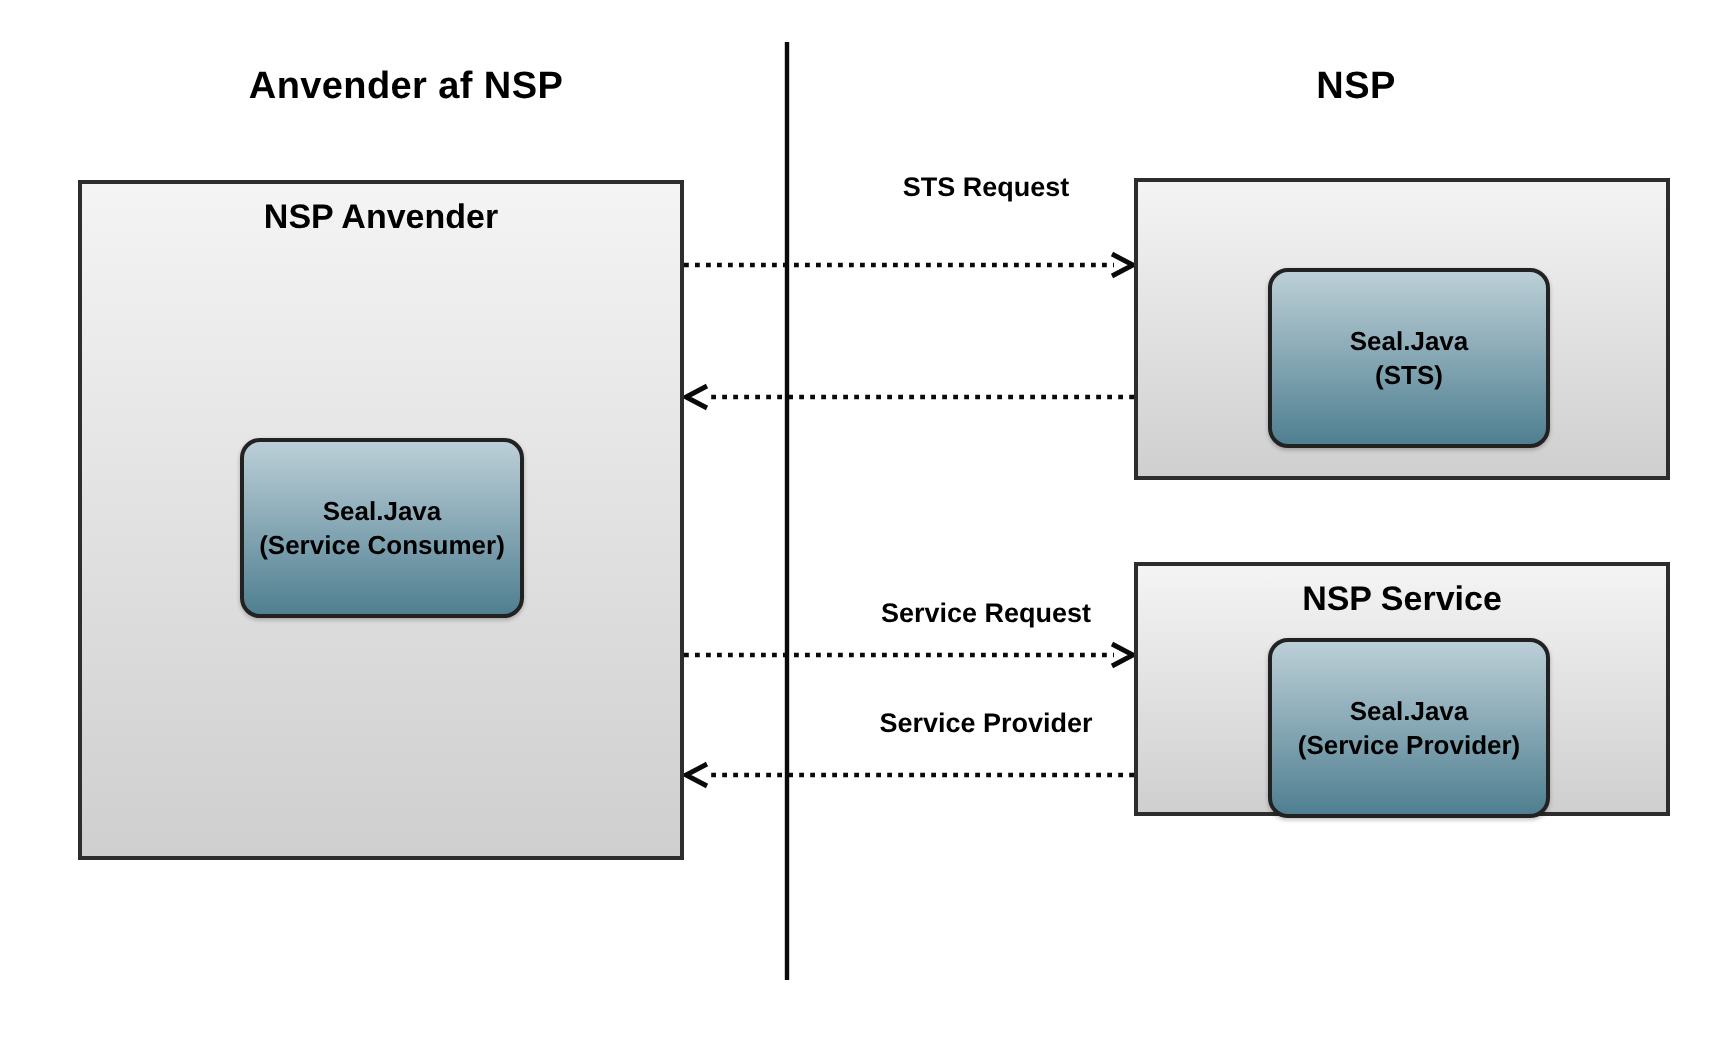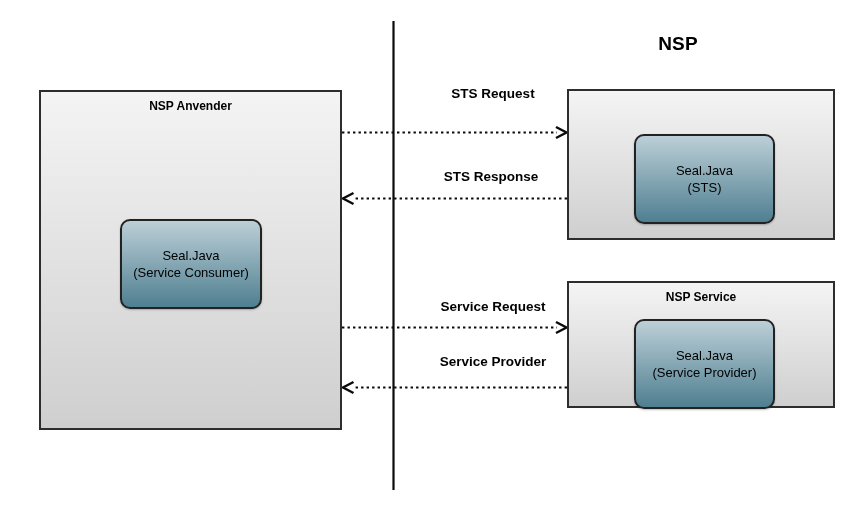--- a/index.html
+++ b/index.html
@@ -35,39 +35,39 @@
   #left-box    { left: 39px;  top: 90px;  width: 303px; height: 340px; }
   #sts-box     { left: 567px; top: 89px;  width: 268px; height: 151px; }
   #service-box { left: 567px; top: 281px; width: 268px; height: 127px; }
 
   .group-label {
     position: absolute;
     top: 7px;
     left: 0;
     width: 100%;
     text-align: center;
-    font-size: 12px;
+    font-size: 17px;
     font-weight: bold;
     white-space: nowrap;
   }
 
   .component-box {
     position: absolute;
     box-sizing: border-box;
     border: 2px solid #222;
     border-radius: 10px;
     background: linear-gradient(to bottom,
       var(--component-gradient-top, #bccfd7),
       var(--component-gradient-bottom, #4f7f91));
     display: flex;
     flex-direction: column;
     align-items: center;
     justify-content: center;
     font-size: 13px;
-    font-weight: normal;
+    font-weight: bold;
     line-height: 17px;
     text-align: center;
     box-shadow: 0 1px 2px rgba(0,0,0,0.25);
   }
   #consumer-component { left: 79px; top: 127px; width: 142px; height: 90px; }
   #sts-component      { left: 65px; top: 43px;  width: 141px; height: 90px; }
   #provider-component { left: 65px; top: 36px;  width: 141px; height: 90px; }
 
   .message-label {
     position: absolute;
@@ -87,20 +87,21 @@
     left: 0; top: 0;
     width: 858px; height: 525px;
     pointer-events: none;
   }
 </style>
 </head>
 <body>
 
 <div class="canvas">
 
+  <div id="title-left" class="lane-title">Anvender af NSP</div>
   <div id="title-right" class="lane-title">NSP</div>
 
   <svg class="lines-overlay" viewBox="0 0 858 525" xmlns="http://www.w3.org/2000/svg">
 
     <line x1="393.5" y1="21" x2="393.5" y2="490" stroke="#0a0a0a" stroke-width="2.2"></line>
 
     <line x1="342" y1="132.5" x2="557" y2="132.5" stroke="#0a0a0a" stroke-width="2.2" stroke-dasharray="2.4 3.1"></line>
     <polyline points="556,127 566.5,132.5 556,138" fill="none" stroke="#0a0a0a" stroke-width="2.4"></polyline>
 
     <line x1="567" y1="198.5" x2="353" y2="198.5" stroke="#0a0a0a" stroke-width="2.2" stroke-dasharray="2.4 3.1"></line>
@@ -130,17 +131,16 @@
 
   <div id="service-box" class="group-box">
     <div class="group-label">NSP Service</div>
     <div id="provider-component" class="component-box">
       <span>Seal.Java</span>
       <span>(Service Provider)</span>
     </div>
   </div>
 
   <div id="msg-label-0" class="message-label">STS Request</div>
-  <div id="msg-label-1" class="message-label">STS Response</div>
   <div id="msg-label-2" class="message-label">Service Request</div>
   <div id="msg-label-3" class="message-label">Service Provider</div>
 
 </div>
 
 </body></html>

